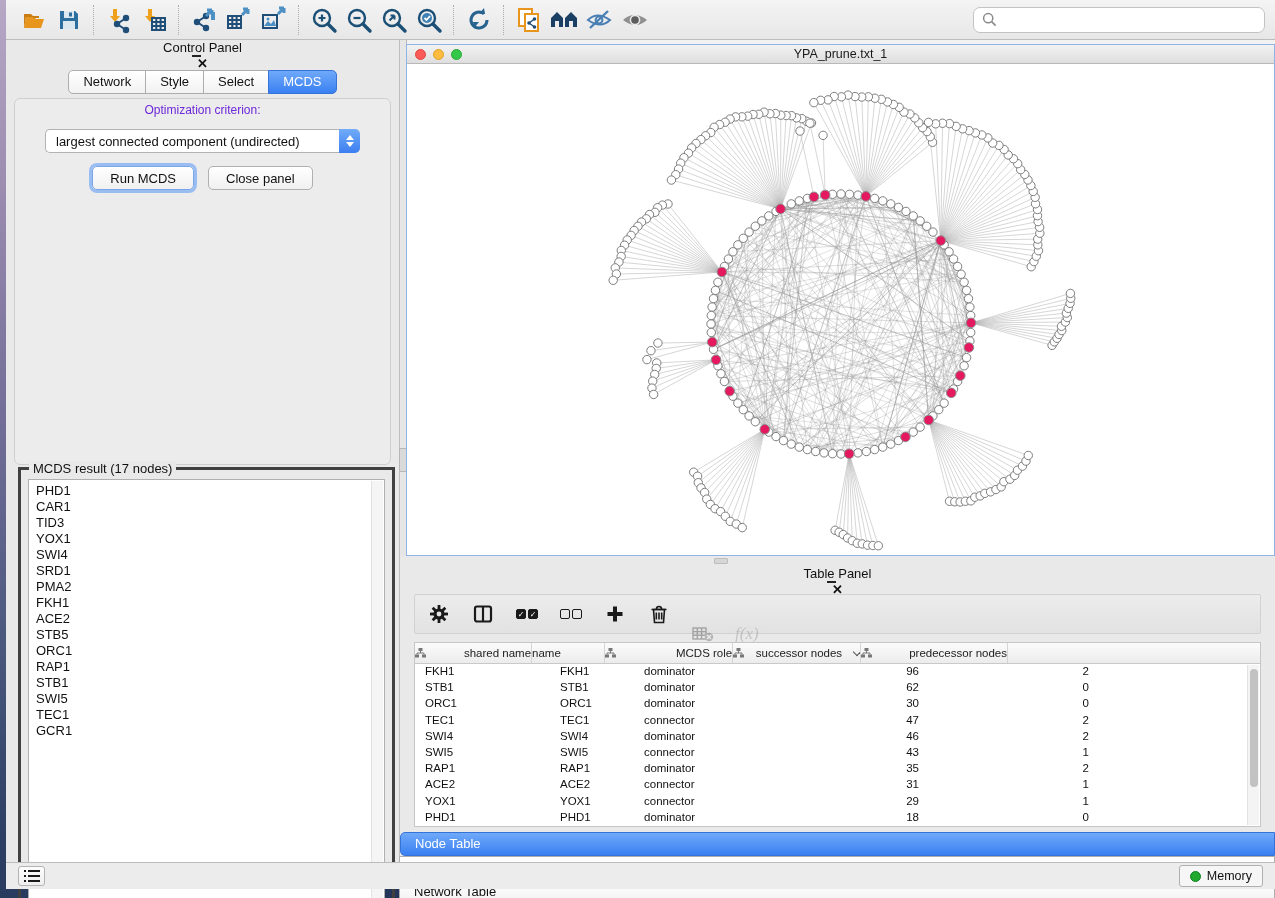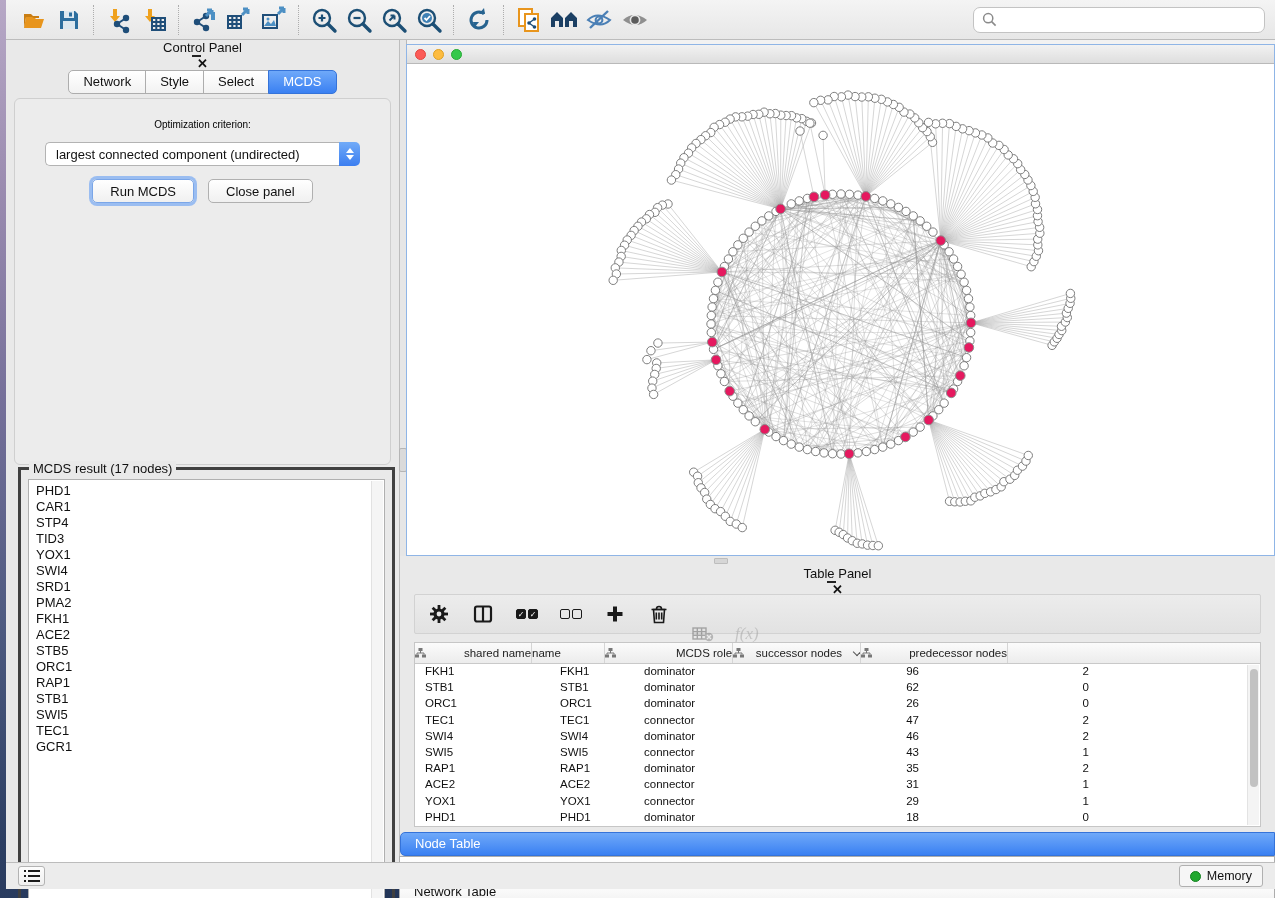--- a/index.html
+++ b/index.html
@@ -26,21 +26,21 @@
   .float-box { width:9px; height:9px; border:1.5px solid #222; margin-right:12px; }
   .close-x { font-size:13px; font-weight:bold; color:#111; line-height:1; }
   .seg-tabs { display:flex; justify-content:center; }
   .seg-tab { padding:3px 14px 4px; font-size:13px; background:linear-gradient(#ffffff,#f2f2f2);
     border:1px solid #adadad; margin-left:-1px; color:#111; }
   .seg-tab:first-child { border-radius:5px 0 0 5px; margin-left:0; }
   .seg-tab:last-child { border-radius:0 5px 5px 0; }
   .seg-tab.active { background:linear-gradient(#6fa9f9,#3a80f2); border-color:#3573d9; color:#fff; }
   .cp-inner { position:absolute; left:8px; right:8px; top:58px; height:367px;
     background:#ececec; border:1px solid #cfcfcf; border-radius:6px; }
-  .opt-label { text-align:center; font-size:10px; margin-top:20px; color:#000000; }
+  .opt-label { text-align:center; font-size:12px; margin-top:4px; color:#6d28d9; }
   .select-row { margin:12px 30px 0; height:24px; display:flex; }
   .select-box { flex:1; background:#fff; border:1px solid #b3b3b3; border-right:none;
     border-radius:5px 0 0 5px; font-size:13px; display:flex; align-items:center; padding-left:10px; color:#111; }
   .select-stepper { width:21px; border-radius:0 5px 5px 0; background:linear-gradient(#71abf8,#3c7ef0);
     display:flex; flex-direction:column; align-items:center; justify-content:center; gap:2px; }
   .chev-up { width:0; height:0; border-left:4px solid transparent; border-right:4px solid transparent; border-bottom:5px solid #fff; }
   .chev-dn { width:0; height:0; border-left:4px solid transparent; border-right:4px solid transparent; border-top:5px solid #fff; }
   .btn-row { display:flex; justify-content:center; gap:14px; margin-top:13px; }
   .aqua-btn { height:24px; padding:0 17px; background:linear-gradient(#ffffff,#f0f0f0);
     border:1px solid #b0b0b0; border-radius:5px; font-size:13px; color:#111; }
@@ -285,21 +285,20 @@
       <button class="aqua-btn focused">Run MCDS</button>
       <button class="aqua-btn">Close panel</button>
     </div>
   </div>
   <div class="result-group">
     <span class="result-legend">MCDS result (17 nodes)</span>
     <div class="result-list" id="result-list">
       <div class="result-scroll"></div>
     <div class="item">PHD1</div>
         <div class="item">CAR1</div>
-        <div class="item">STP4</div>
         <div class="item">TID3</div>
         <div class="item">YOX1</div>
         <div class="item">SWI4</div>
         <div class="item">SRD1</div>
         <div class="item">PMA2</div>
         <div class="item">FKH1</div>
         <div class="item">ACE2</div>
         <div class="item">STB5</div>
         <div class="item">ORC1</div>
         <div class="item">RAP1</div>
@@ -314,20 +313,21 @@
 <div class="desktop"></div>
 <div class="v-splitter">
   <div class="v-handle"></div>
 </div>
 
 <div class="net-window">
   <div class="net-titlebar">
     <span class="tlight tl-red"></span>
     <span class="tlight tl-yel"></span>
     <span class="tlight tl-grn"></span>
+    <span class="net-title">YPA_prune.txt_1</span>
   </div>
   <div class="net-canvas">
     <svg id="graph-svg" width="867" height="491" viewBox="0 0 867 491">
         <g>
           <line x1="373.57053405579944" y1="144.89882865192595" x2="563.7216600210185" y2="251.4975932000814" stroke="#949494" stroke-opacity="0.42" stroke-width="0.75"></line>
           <line x1="373.57053405579944" y1="144.89882865192595" x2="557.1009168343637" y2="218.212869510589" stroke="#949494" stroke-opacity="0.42" stroke-width="0.75"></line>
           <line x1="373.57053405579944" y1="144.89882865192595" x2="562.8878319785954" y2="276.9684049886067" stroke="#949494" stroke-opacity="0.42" stroke-width="0.75"></line>
           <line x1="373.57053405579944" y1="144.89882865192595" x2="384.2511537925384" y2="380.1043392264673" stroke="#949494" stroke-opacity="0.42" stroke-width="0.75"></line>
           <line x1="373.57053405579944" y1="144.89882865192595" x2="304" y2="260" stroke="#949494" stroke-opacity="0.42" stroke-width="0.75"></line>
           <line x1="373.57053405579944" y1="144.89882865192595" x2="330.86406576213943" y2="180.86101422886634" stroke="#949494" stroke-opacity="0.42" stroke-width="0.75"></line>
@@ -1215,21 +1215,21 @@
           <div class="nt-cell" style="width: 135px; text-align: left;">STB1</div>
           <div class="nt-cell" style="width: 84px; text-align: left;">STB1</div>
           <div class="nt-cell" style="width: 148px; text-align: left;">dominator</div>
           <div class="nt-cell" style="width: 147px; text-align: right;">62</div>
           <div class="nt-cell" style="width: 170px; text-align: right;">0</div>
         </div>
         <div class="nt-row">
           <div class="nt-cell" style="width: 135px; text-align: left;">ORC1</div>
           <div class="nt-cell" style="width: 84px; text-align: left;">ORC1</div>
           <div class="nt-cell" style="width: 148px; text-align: left;">dominator</div>
-          <div class="nt-cell" style="width: 147px; text-align: right;">26</div>
+          <div class="nt-cell" style="width: 147px; text-align: right;">30</div>
           <div class="nt-cell" style="width: 170px; text-align: right;">0</div>
         </div>
         <div class="nt-row">
           <div class="nt-cell" style="width: 135px; text-align: left;">TEC1</div>
           <div class="nt-cell" style="width: 84px; text-align: left;">TEC1</div>
           <div class="nt-cell" style="width: 148px; text-align: left;">connector</div>
           <div class="nt-cell" style="width: 147px; text-align: right;">47</div>
           <div class="nt-cell" style="width: 170px; text-align: right;">2</div>
         </div>
         <div class="nt-row">

